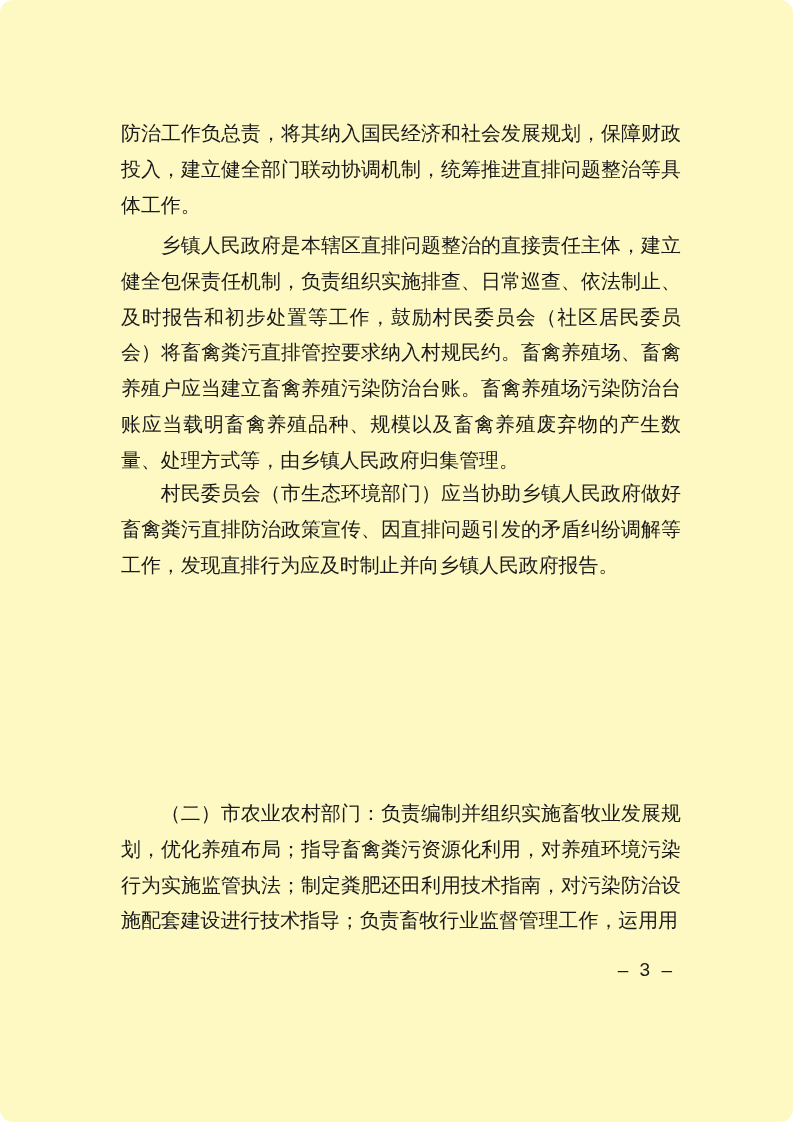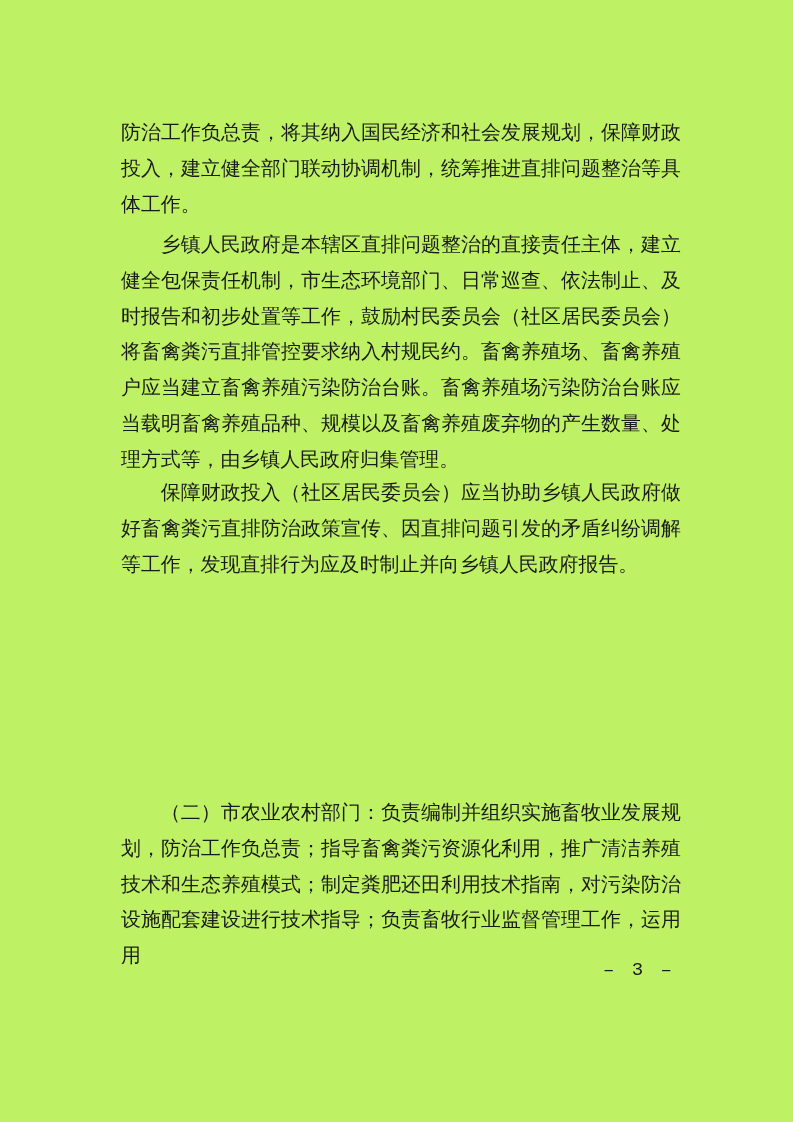--- a/index.html
+++ b/index.html
@@ -5,24 +5,25 @@
 <style>
   html, body {
     margin: 0;
     padding: 0;
     background: #ffffff;
   }
   .page {
     position: relative;
     width: 793px;
     height: 1122px;
-    background: #bef264;
+    background: #fef9c3;
     overflow: hidden;
-    font-family: Liberation Mono, monospace;
+    font-family: Liberation Sans, sans-serif;
     color: #1a1a1a;
+    border-radius: 13px;
   }
   .para {
     position: absolute;
     left: 121px;
     width: 560px;
     margin: 0;
     font-size: 19.9px;
     line-height: 35.8px;
     text-align: justify;
     text-justify: inter-ideograph;
@@ -49,23 +50,23 @@
     white-space: nowrap;
   }
 </style>
 </head>
 <body>
 
 <div class="page">
 
   <p class="para p1">防治工作负总责，将其纳入国民经济和社会发展规划，保障财政投入，建立健全部门联动协调机制，统筹推进直排问题整治等具体工作。</p>
 
-  <p class="para indent p2">乡镇人民政府是本辖区直排问题整治的直接责任主体，建立健全包保责任机制，市生态环境部门、日常巡查、依法制止、及时报告和初步处置等工作，鼓励村民委员会（社区居民委员会）将畜禽粪污直排管控要求纳入村规民约。畜禽养殖场、畜禽养殖户应当建立畜禽养殖污染防治台账。畜禽养殖场污染防治台账应当载明畜禽养殖品种、规模以及畜禽养殖废弃物的产生数量、处理方式等，由乡镇人民政府归集管理。</p>
+  <p class="para indent p2">乡镇人民政府是本辖区直排问题整治的直接责任主体，建立健全包保责任机制，负责组织实施排查、日常巡查、依法制止、及时报告和初步处置等工作，鼓励村民委员会（社区居民委员会）将畜禽粪污直排管控要求纳入村规民约。畜禽养殖场、畜禽养殖户应当建立畜禽养殖污染防治台账。畜禽养殖场污染防治台账应当载明畜禽养殖品种、规模以及畜禽养殖废弃物的产生数量、处理方式等，由乡镇人民政府归集管理。</p>
 
-  <p class="para indent p3">保障财政投入（社区居民委员会）应当协助乡镇人民政府做好畜禽粪污直排防治政策宣传、因直排问题引发的矛盾纠纷调解等工作，发现直排行为应及时制止并向乡镇人民政府报告。</p>
+  <p class="para indent p3">村民委员会（市生态环境部门）应当协助乡镇人民政府做好畜禽粪污直排防治政策宣传、因直排问题引发的矛盾纠纷调解等工作，发现直排行为应及时制止并向乡镇人民政府报告。</p>
 
 
 
-  <p class="para indent p6">（二）市农业农村部门：负责编制并组织实施畜牧业发展规划，防治工作负总责；指导畜禽粪污资源化利用，推广清洁养殖技术和生态养殖模式；制定粪肥还田利用技术指南，对污染防治设施配套建设进行技术指导；负责畜牧行业监督管理工作，运用用</p>
+  <p class="para indent p6">（二）市农业农村部门：负责编制并组织实施畜牧业发展规划，优化养殖布局；指导畜禽粪污资源化利用，对养殖环境污染行为实施监管执法；制定粪肥还田利用技术指南，对污染防治设施配套建设进行技术指导；负责畜牧行业监督管理工作，运用用</p>
 
   <div class="page-number">– 3 –</div>
 
 </div>
 
 </body></html>

